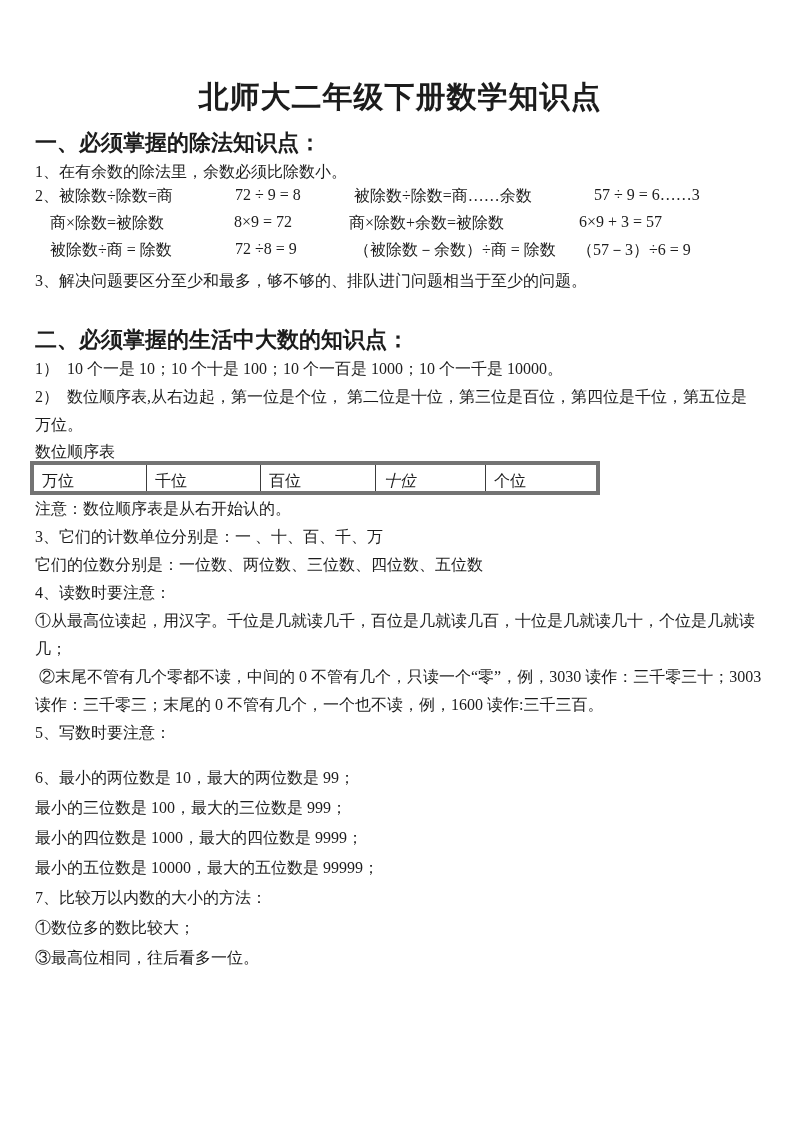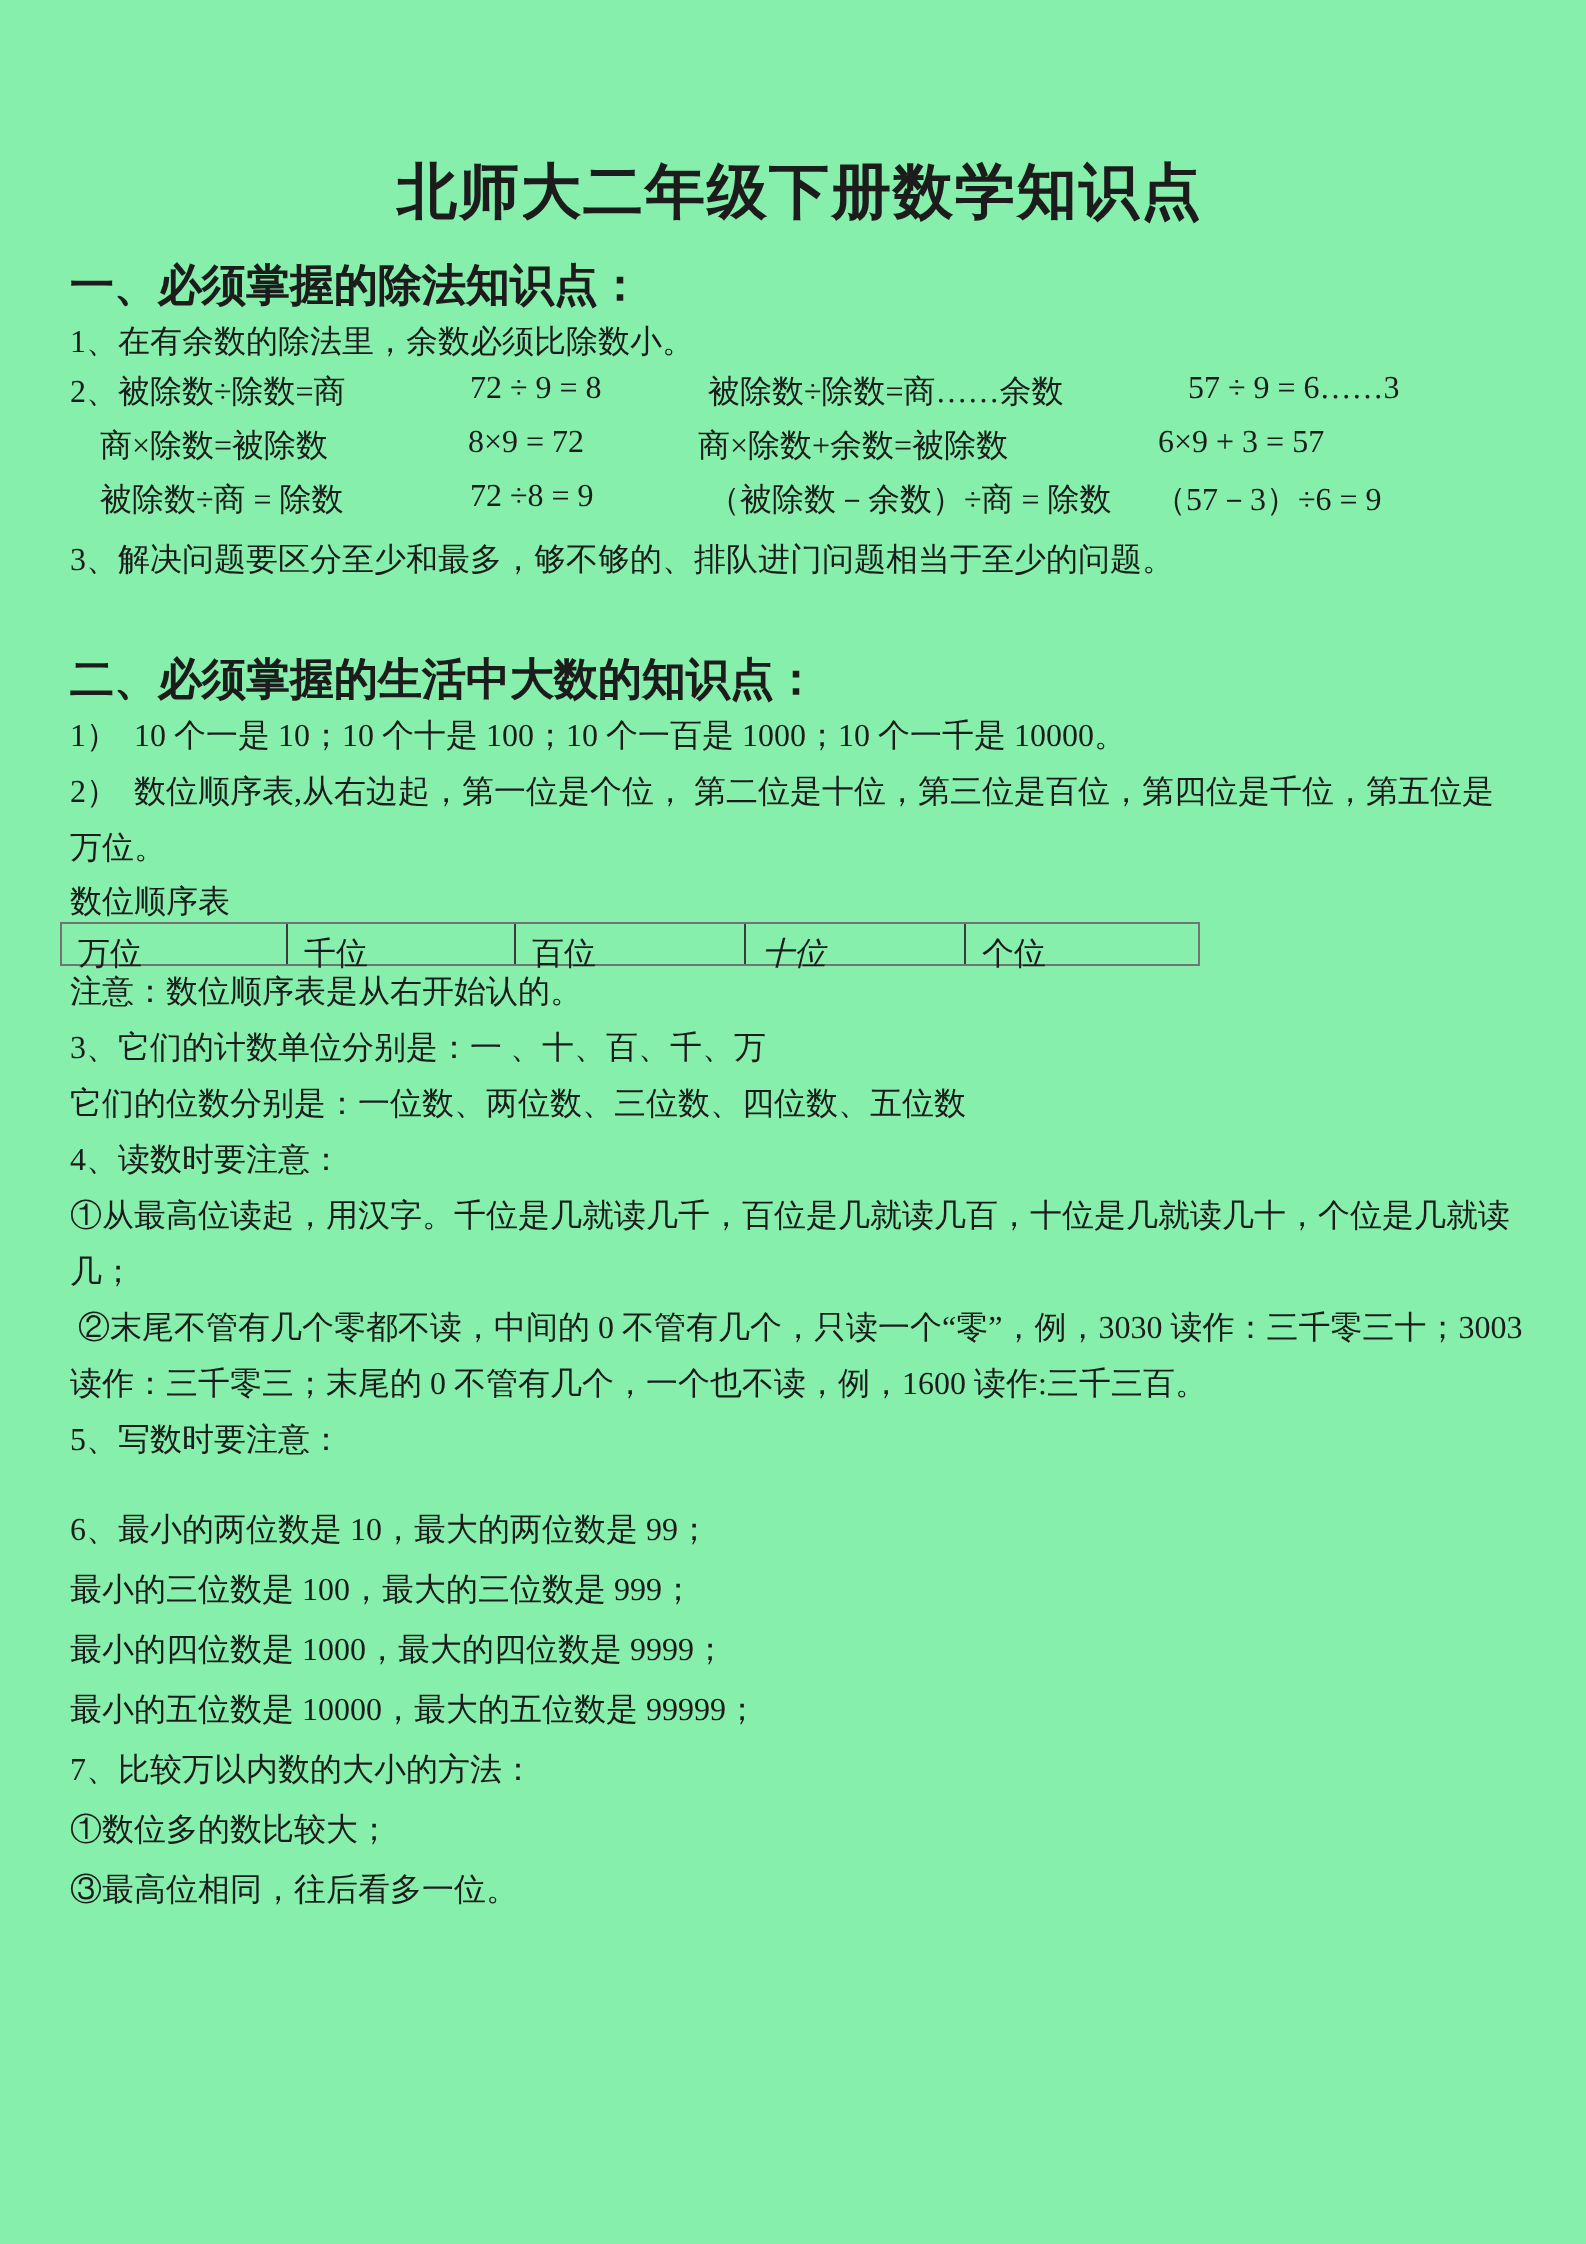--- a/index.html
+++ b/index.html
@@ -1,21 +1,21 @@
 <!DOCTYPE html>
 <html><head>
 <meta charset="utf-8">
 <style>
   * { margin:0; padding:0; box-sizing:border-box; }
   html,body { background:#888; }
   .page {
     position:relative;
     width:793px; height:1122px;
     margin:0 auto;
-    background:#86efac;
+    background:#ffffff;
     color:#1c1c1c;
     font-family:"Liberation Serif","DejaVu Serif",serif;
     overflow:hidden;
   }
   .content { position:absolute; left:35px; right:28px; top:0; }
   .doc-title {
     margin-top:76px;
     font-size:30px; line-height:42px;
     font-weight:bold; text-align:center;
     letter-spacing:1px;
@@ -25,22 +25,22 @@
   }
   .sec1-heading { margin-top:10px; }
   .sec2-heading { margin-top:30px; }
   .bodyline { font-size:16px; line-height:28px; white-space:pre-wrap; }
   .nowrapline { font-size:16px; line-height:28px; white-space:pre; }
   .eq-block { position:relative; }
   .eq-row { position:relative; height:27px; font-size:16px; }
   .eq-cell { position:absolute; top:0; white-space:pre; }
   .tbl-caption { font-size:16px; line-height:17px; margin-top:4px; }
   .pos-table {
-    display:flex; margin-left:-5px; width:570px; height:22px;
-    border:1px solid #737373; margin-top:1px;
+    display:flex; margin-left:-5px; width:570px; height:34px;
+    border:4px solid #737373; margin-top:1px;
   }
   .pos-cell {
     font-size:16px; line-height:32px; padding-left:8px;
     border-right:1px solid #3c3c3c;
   }
   .pos-cell:last-child { border-right:none; }
   .c0 { width:113px; } .c1 { width:114px; } .c2 { width:115px; }
   .c3 { width:110px;font-style:italic; } .c4 { flex:1; }
   .spacer { height:16px; }
   .big-block .bodyline { line-height:30px; }

